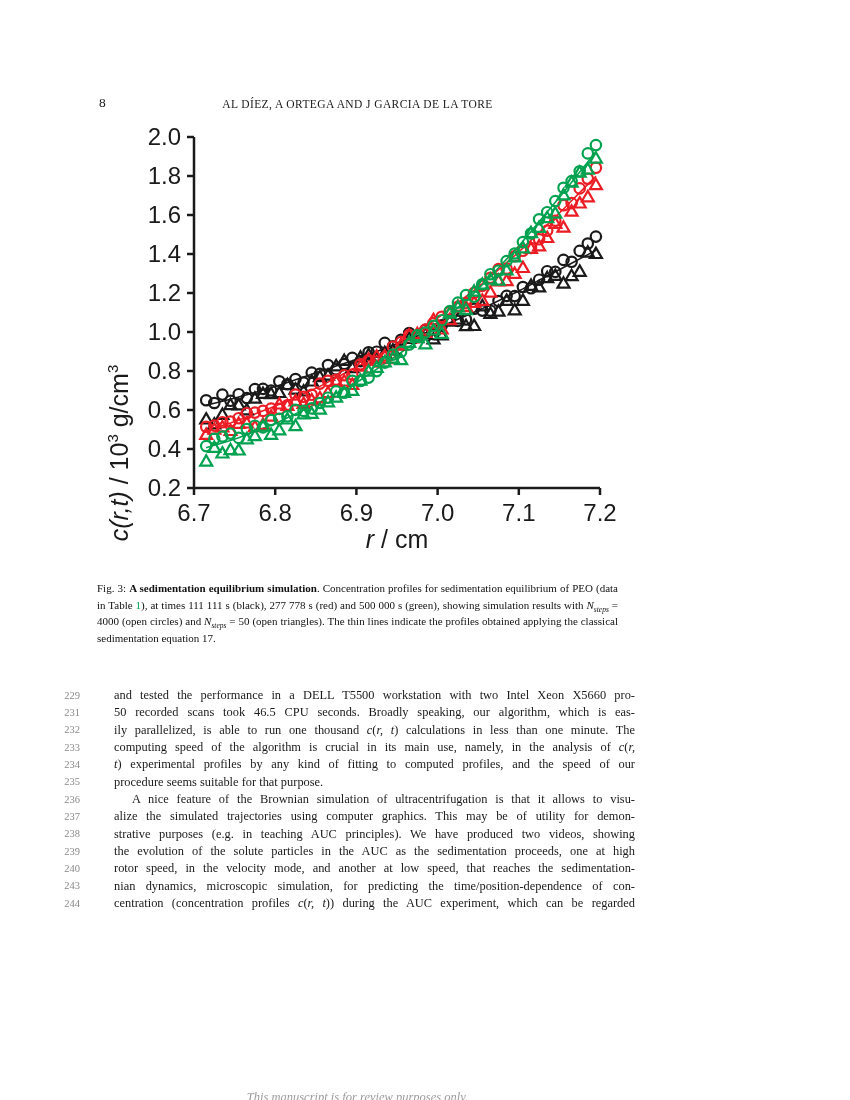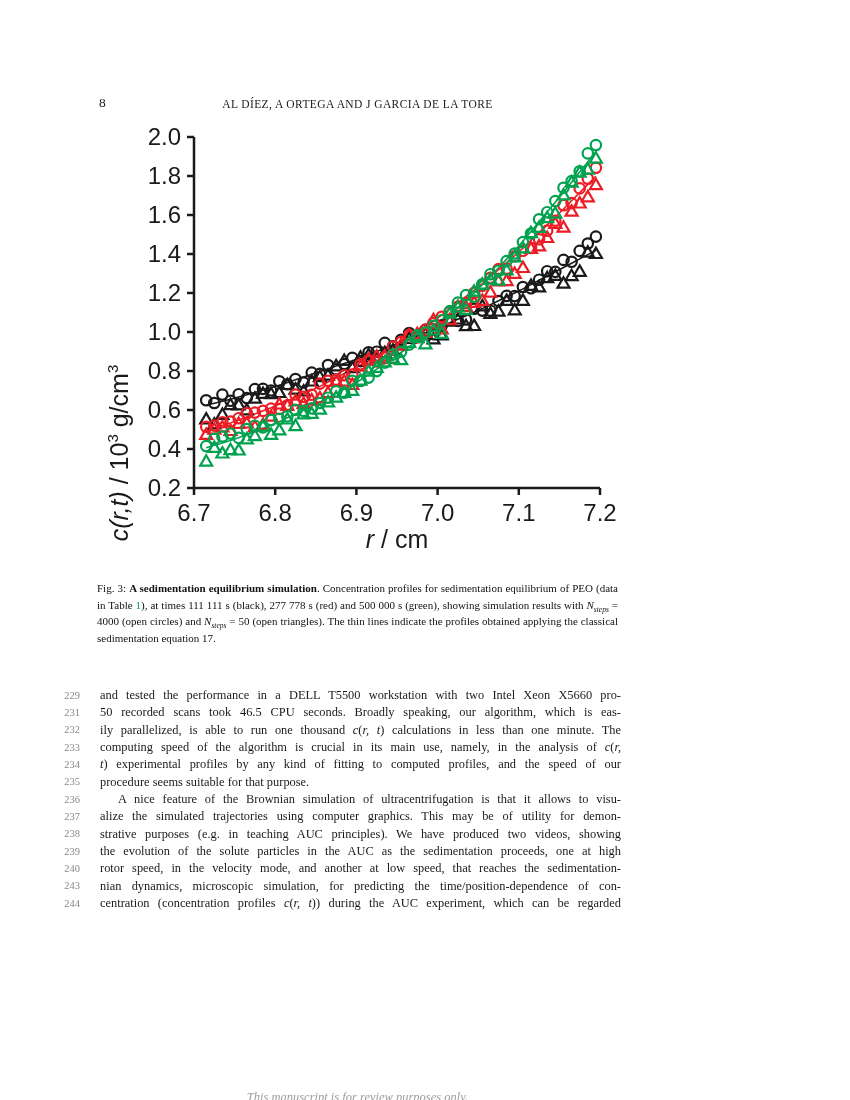--- a/index.html
+++ b/index.html
@@ -15,21 +15,21 @@
            font-size:25px;color:#1a1a1a;}
   .ylab{left:29px;top:333px;transform:translate(-50%,-50%) rotate(-90deg);}
   .xlab{left:307px;top:419px;transform:translate(-50%,-50%);}
   .caption{position:absolute;left:97px;top:580px;width:521px;font-size:11px;
            line-height:16.5px;text-align:justify;color:#111;}
   .glink{color:#00a14b;}
   .bodytext{position:absolute;left:62px;top:687px;width:556px;}
   .row{display:flex;height:17.35px;}
   .row.section{margin-top:6px;}
   .num{width:20px;text-align:center;font-size:10.5px;color:#8a8a8a;flex:none;padding-top:2.5px;}
-  .txt{margin-left:18px;width:521px;flex:none;font-size:12.4px;line-height:17.35px;
+  .txt{margin-left:32px;width:521px;flex:none;font-size:12.4px;line-height:17.35px;
        height:17.35px;overflow:hidden;text-align:justify;text-align-last:justify;}
   .txt.last{text-align-last:left;}
   .txt.indent{text-indent:18px;}
   sub{font-size:68%;font-style:italic;line-height:0;}
   sup{font-size:65%;line-height:0;}
   .axlabel sup{font-size:60%;}
   .footer{position:absolute;left:97px;top:1090px;width:521px;text-align:center;
           font-style:italic;color:#9b9b9b;font-size:12.5px;}
 </style>
 </head>

